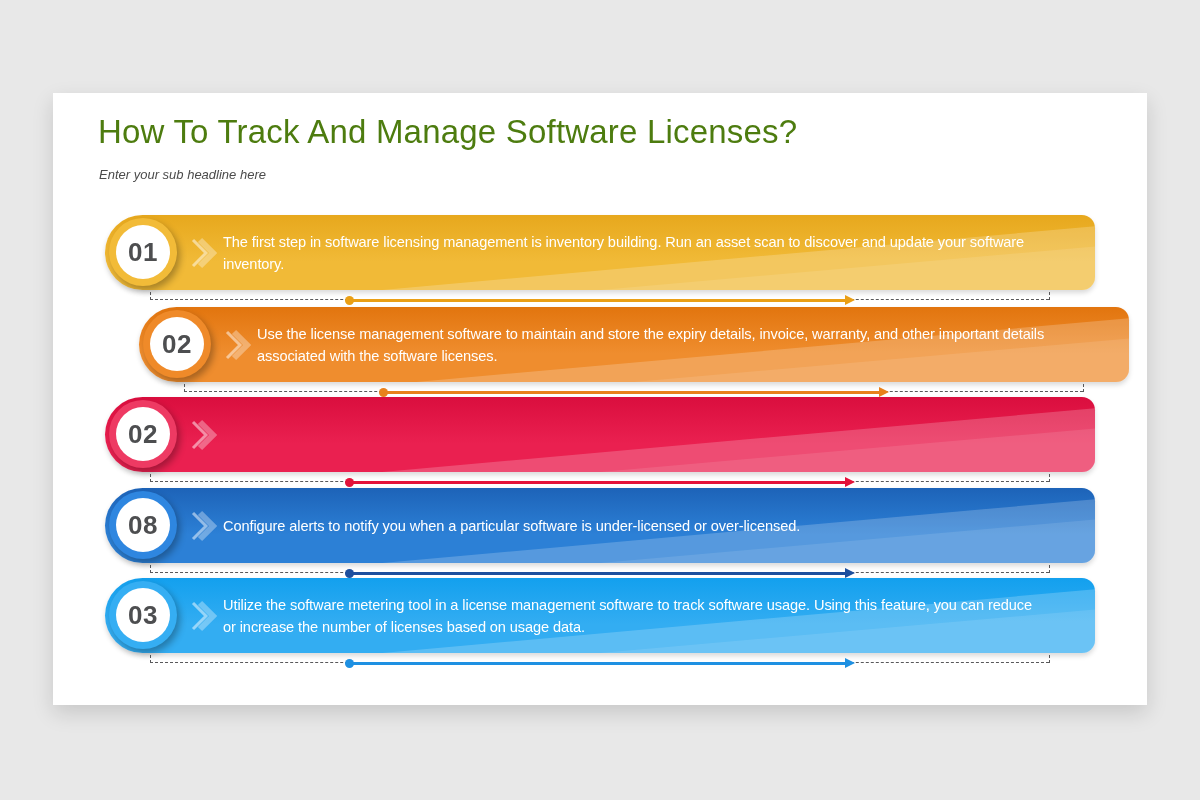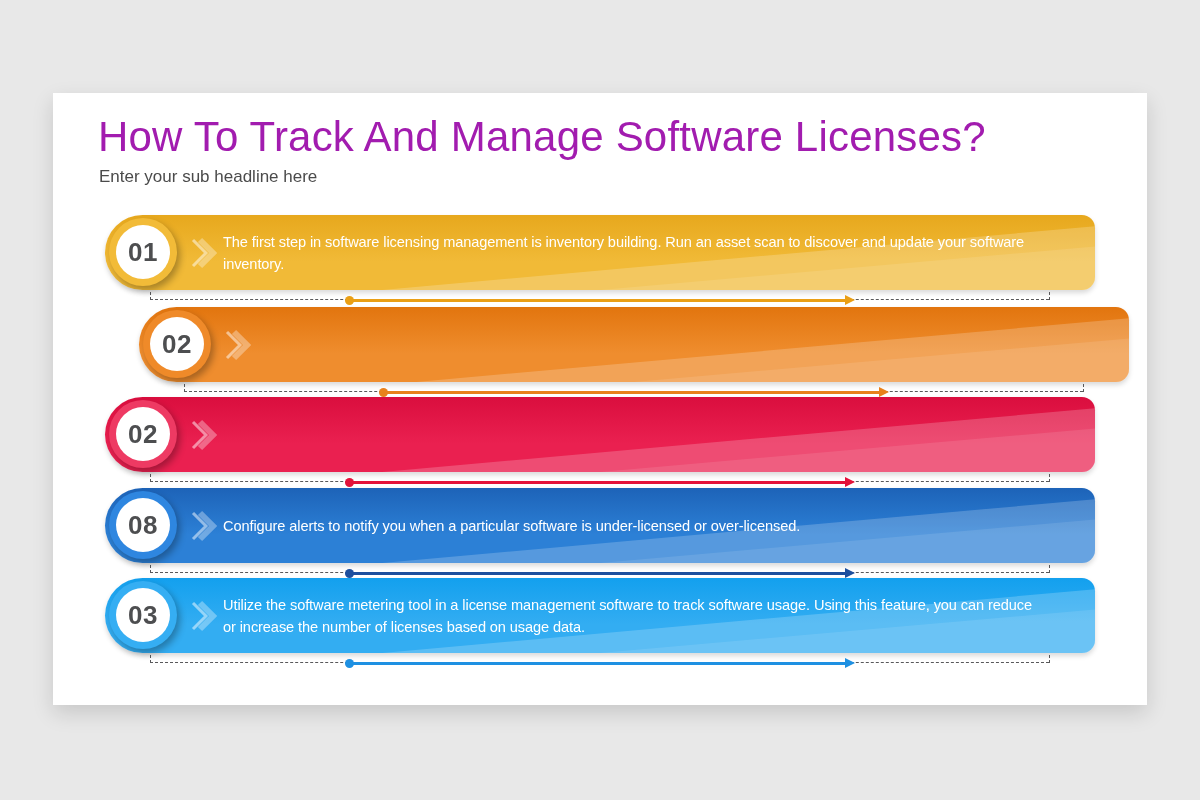--- a/index.html
+++ b/index.html
@@ -8,25 +8,25 @@
     background:#e8e8e8;
     font-family:"Liberation Sans", sans-serif;
   }
   .card{
     position:absolute;left:53px;top:93px;width:1094px;height:612px;
     background:#ffffff;
     box-shadow:0 8px 20px rgba(0,0,0,0.14);
   }
   .title{
     position:absolute;left:45px;top:20px;
-    font-size:42px;color:#a21caf;letter-spacing:0.2px;
+    font-size:33px;color:#4d7c0f;letter-spacing:0.2px;
   }
   .subtitle{
     position:absolute;left:46px;top:74px;
-    font-size:17px;color:#4b4b4b;
+    font-size:13px;color:#4b4b4b;font-style:italic;
   }
   .step-row{position:absolute;left:0;width:1094px;height:100px;}
   .row-0{top:122px;padding-left:17px;} .row-1{top:214px;margin-left:34px;} .row-2{top:304px;} .row-3{top:395px;} .row-4{top:485px;}
 
   .bar{
     position:absolute;left:52px;top:0;width:990px;height:75px;
     border-radius:40px 14px 14px 40px;
     background:linear-gradient(180deg, var(--c-top) 0%, var(--c-main) 62%);
     box-shadow:0 3px 5px rgba(0,0,0,0.15);
     overflow:hidden;
@@ -121,20 +121,23 @@
     <div class="bar"></div>
     <div class="badge">
       <div class="badge-inner">
         <span class="step-number">02</span>
       </div>
     </div>
     <svg class="chevron" viewBox="0 0 30 36">
       <polyline points="4,5 17,18 4,31" fill="none" stroke="rgba(255,255,255,0.5)" stroke-width="3"></polyline>
       <polyline points="11,5 24,18 11,31" fill="none" stroke="rgba(255,255,255,0.33)" stroke-width="6"></polyline>
     </svg>
+    <div class="step-text">
+        <span>Use the license management software to maintain and store the expiry details, invoice, warranty, and other important details associated with the software licenses.</span>
+      </div>
     <span class="tick tick-left"></span>
     <span class="dash-line"></span>
     <span class="solid-line"></span>
     <span class="tick tick-right"></span>
   </div>
 
   <div class="step-row row-2" style="--c-top: #da0e3e; --c-main: #ea2050; --c-ring: #ee3a63; --c-connector: #e3123a;">
     <div class="bar"></div>
     <div class="badge">
       <div class="badge-inner">

